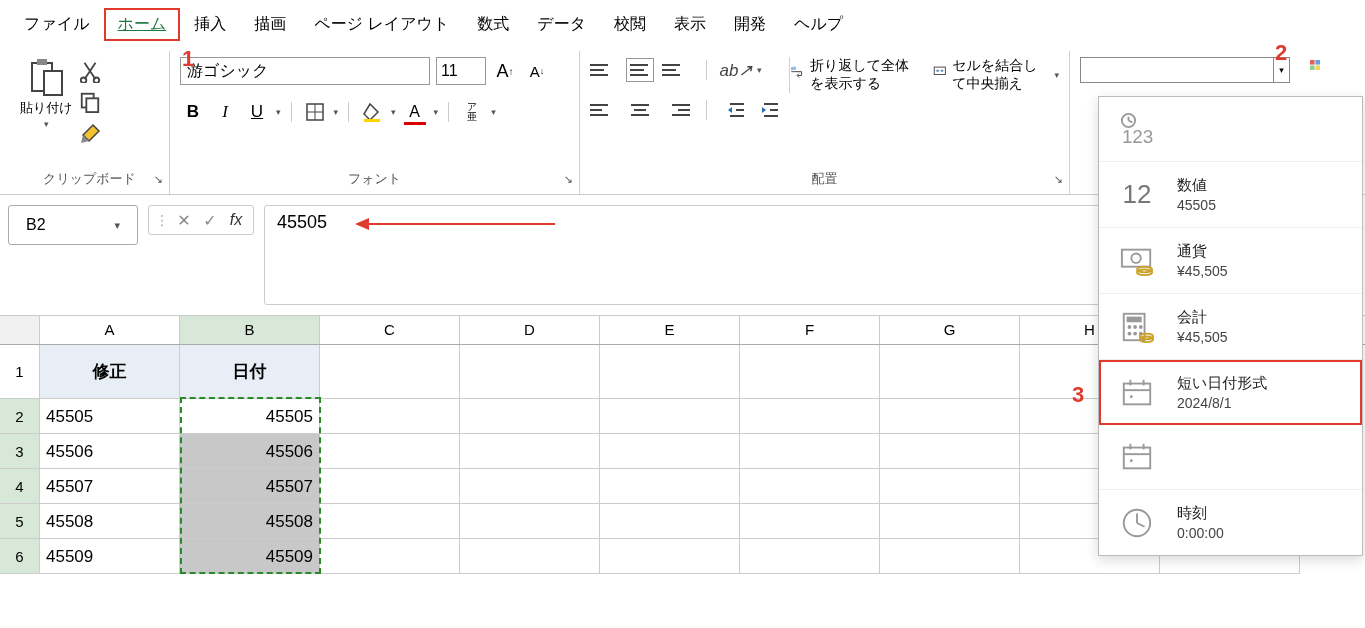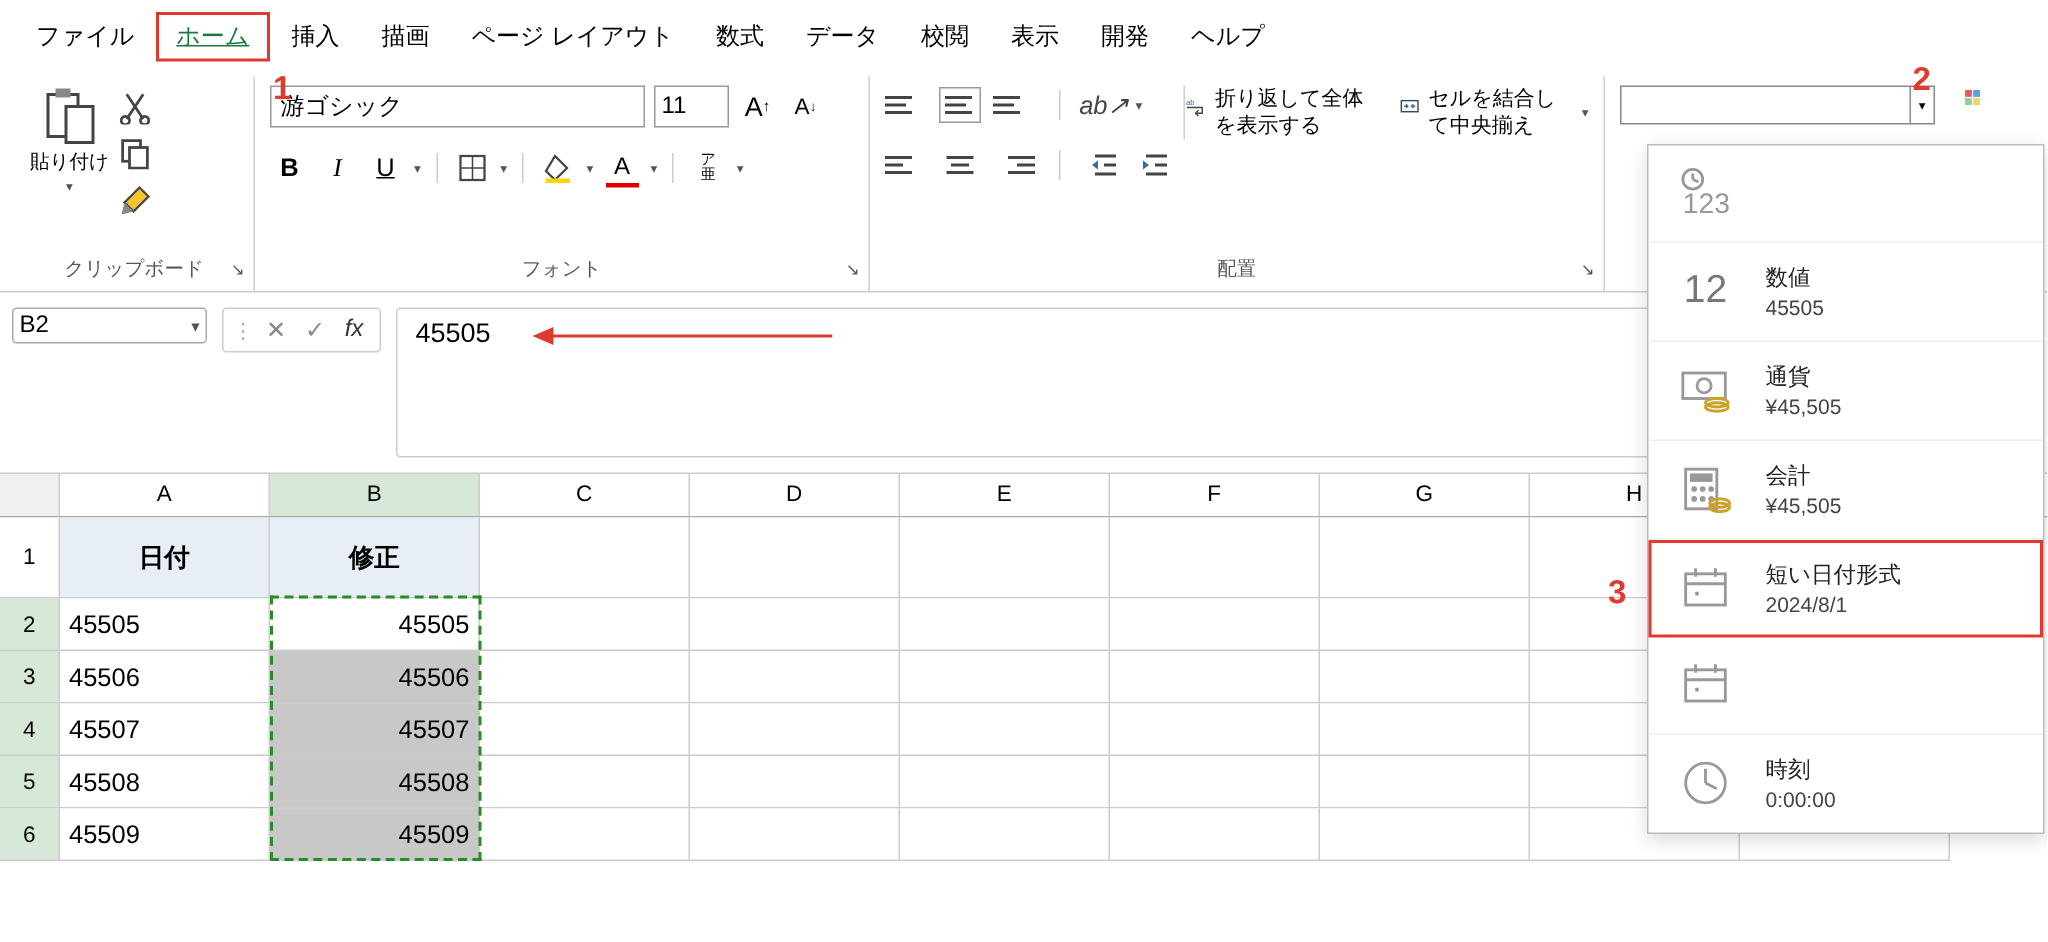--- a/index.html
+++ b/index.html
@@ -51,21 +51,21 @@
     .wrap-icon { width: 22px; height: 22px; }
 
     
     .numfmt-group { padding: 0 10px; }
     .numfmt-select { width: 210px; height: 26px; border: 1px solid #888; position: relative; margin-top: 6px; }
     .numfmt-caret { position: absolute; right: 0; top: 0; width: 16px; height: 24px; border-left: 1px solid #888; display: flex; align-items: center; justify-content: center; font-size: 9px; }
     .color-squares { width: 24px; height: 24px; margin-top: 6px; margin-left: 10px; }
 
     
     .formula-bar { display: flex; align-items: center; padding: 10px 8px; gap: 10px; height: 120px; align-items: flex-start; }
-    .name-box { width: 130px; height: 24px; border: 1px solid #aaa; display: flex; align-items: center; padding: 0 4px; font-size: 16px; border-radius: 3px; }
+    .name-box { width: 130px; height: 40px; border: 1px solid #aaa; display: flex; align-items: center; padding: 0 17px; font-size: 16px; border-radius: 3px; }
     .name-box .caret { margin-left: auto; font-size: 11px; color: #555; }
     .fx-btns { display: flex; align-items: center; gap: 4px; border: 1px solid #ccc; border-radius: 3px; height: 30px; padding: 0 6px; }
     .fx-btn { width: 22px; height: 22px; display: flex; align-items: center; justify-content: center; color: #888; font-size: 16px; }
     .formula-input-wrap { flex: 1; border: 1px solid #ccc; border-radius: 3px; height: 100px; padding: 6px 12px; font-size: 18px; display: flex; align-items: flex-start; background: #fff; position: relative; }
     .red-arrow { position: absolute; left: 90px; top: 8px; width: 200px; height: 20px; }
 
     
     .grid { position: relative; }
     .col-headers { display: flex; border-top: 1px solid #ccc; border-bottom: 1px solid #aaa; }
     .corner { width: 40px; height: 28px; border-right: 1px solid #ccc; background: #f0f0f0; }
@@ -79,21 +79,21 @@
     .row-head.tall { height: 54px; line-height: 54px; }
     .cell.left { text-align: left; }
     .cell.right { text-align: right; }
     .cell.sel-bg { background: #c8c8c8; }
     .sel-range { position: absolute; border: 2px dashed #2a8a2a; pointer-events: none; }
 
     
     .fmt-menu { position: absolute; top: 96px; right: 2px; width: 265px; background: #fff; border: 1px solid #bbb; box-shadow: 0 4px 12px rgba(0,0,0,.15); z-index: 100; }
     .fmt-item { display: flex; align-items: center; padding: 14px 16px; gap: 18px; cursor: pointer; border-bottom: 1px solid #eee; }
     .fmt-item.highlighted { border: 2px solid #e03a2e; padding: 12px 14px; }
-    .fmt-icon { width: 44px; height: 36px; display: flex; align-items: flex-start; justify-content: center; font-size: 26px; color: #777; }
+    .fmt-icon { width: 44px; height: 36px; display: flex; align-items: center; justify-content: center; font-size: 26px; color: #777; }
     .fmt-icon svg { width: 38px; height: 34px; }
     .fmt-text { display: flex; flex-direction: column; gap: 2px; }
     .fmt-title { font-size: 15px; color: #222; }
     .fmt-sub { font-size: 14px; color: #444; }
 
     
     .anno { position: absolute; color: #e03a2e; font-size: 22px; font-weight: bold; z-index: 200; }
 
   </style>
 </head>
@@ -334,22 +334,22 @@
     <div class="col-head">D</div>
     <div class="col-head">E</div>
     <div class="col-head">F</div>
     <div class="col-head">G</div>
     <div class="col-head">H</div>
     <div class="col-head">I</div>
   </div>
 
   <div class="row">
     <div class="row-head tall">1</div>
+    <div class="cell header-cell">修正</div>
     <div class="cell header-cell">日付</div>
-    <div class="cell header-cell">修正</div>
     <div class="cell" style="height:54px;"></div>
     <div class="cell" style="height:54px;"></div>
     <div class="cell" style="height:54px;"></div>
     <div class="cell" style="height:54px;"></div>
     <div class="cell" style="height:54px;"></div>
     <div class="cell" style="height:54px;"></div>
     <div class="cell" style="height:54px;"></div>
   </div>
 
   <div class="row">

